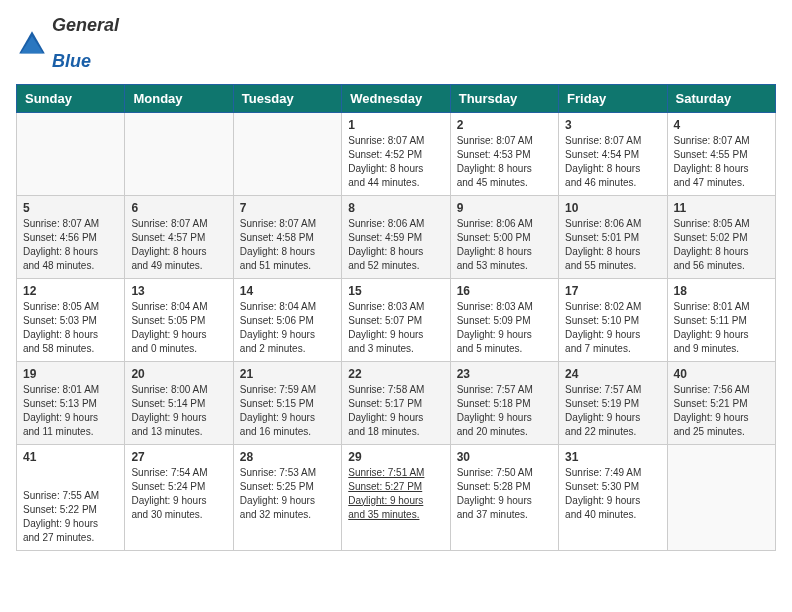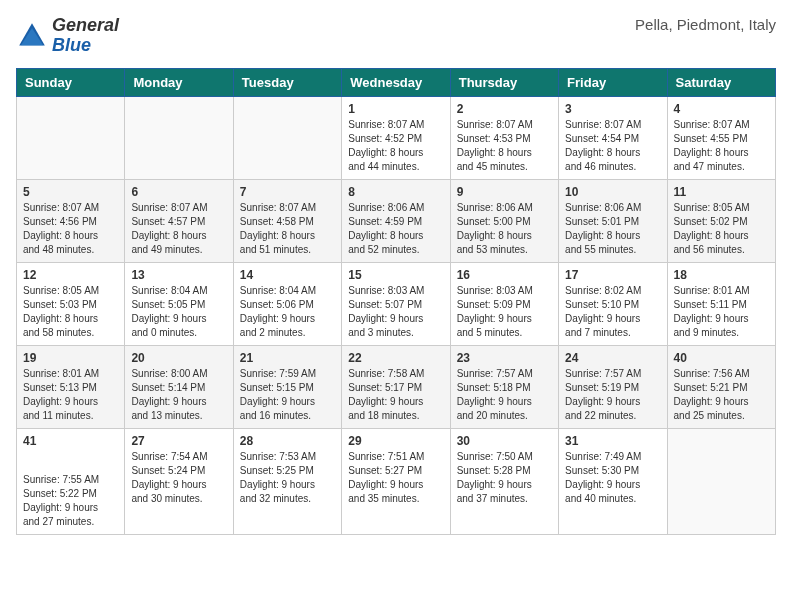--- a/index.html
+++ b/index.html
@@ -23,21 +23,21 @@
     }
     .logo-text {
       display: flex;
       flex-direction: column;
       font-size: 18px;
       font-weight: bold;
       line-height: 1.1;
       font-style: italic;
     }
     .logo-general { color: #333; }
-    .logo-blue { color: #1a5fa8; }
+    .logo-blue { color: #1a5fa8; margin-top: 16px; }
     .logo-icon {
       width: 32px;
       height: 32px;
     }
     .title-block {
       text-align: right;
     }
     .title-block h1 {
       font-size: 32px;
       font-weight: bold;
@@ -99,21 +99,20 @@
     <svg class="logo-icon" viewBox="0 0 40 40" xmlns="http://www.w3.org/2000/svg">
       <polygon points="20,4 36,32 4,32" fill="#1a5fa8"></polygon>
       <polygon points="20,10 34,32 6,32" fill="#3a8fd8" opacity="0.5"></polygon>
     </svg>
     <div class="logo-text">
       <span class="logo-general">General</span>
       <span class="logo-blue">Blue</span>
     </div>
   </div>
   <div class="title-block">
-    <h2>Pella, Piedmont, Italy</h2>
   </div>
 </div>
 
 <table class="calendar">
   <thead>
     <tr>
     <th>Sunday</th>
         <th>Monday</th>
         <th>Tuesday</th>
         <th>Wednesday</th>
@@ -326,21 +325,21 @@
         </td>
         <td>
           <span class="day-number">28</span>
           <div class="day-info" style="white-space: pre-line;">Sunrise: 7:53 AM
 Sunset: 5:25 PM
 Daylight: 9 hours
 and 32 minutes.</div>
         </td>
         <td>
           <span class="day-number">29</span>
-          <div class="day-info" style="white-space: pre-line;">Sunrise: 7:51 AM
+          <div class="day-info" style="white-space: pre-line; text-decoration: underline;">Sunrise: 7:51 AM
 Sunset: 5:27 PM
 Daylight: 9 hours
 and 35 minutes.</div>
         </td>
         <td>
           <span class="day-number">30</span>
           <div class="day-info" style="white-space: pre-line;">Sunrise: 7:50 AM
 Sunset: 5:28 PM
 Daylight: 9 hours
 and 37 minutes.</div>

